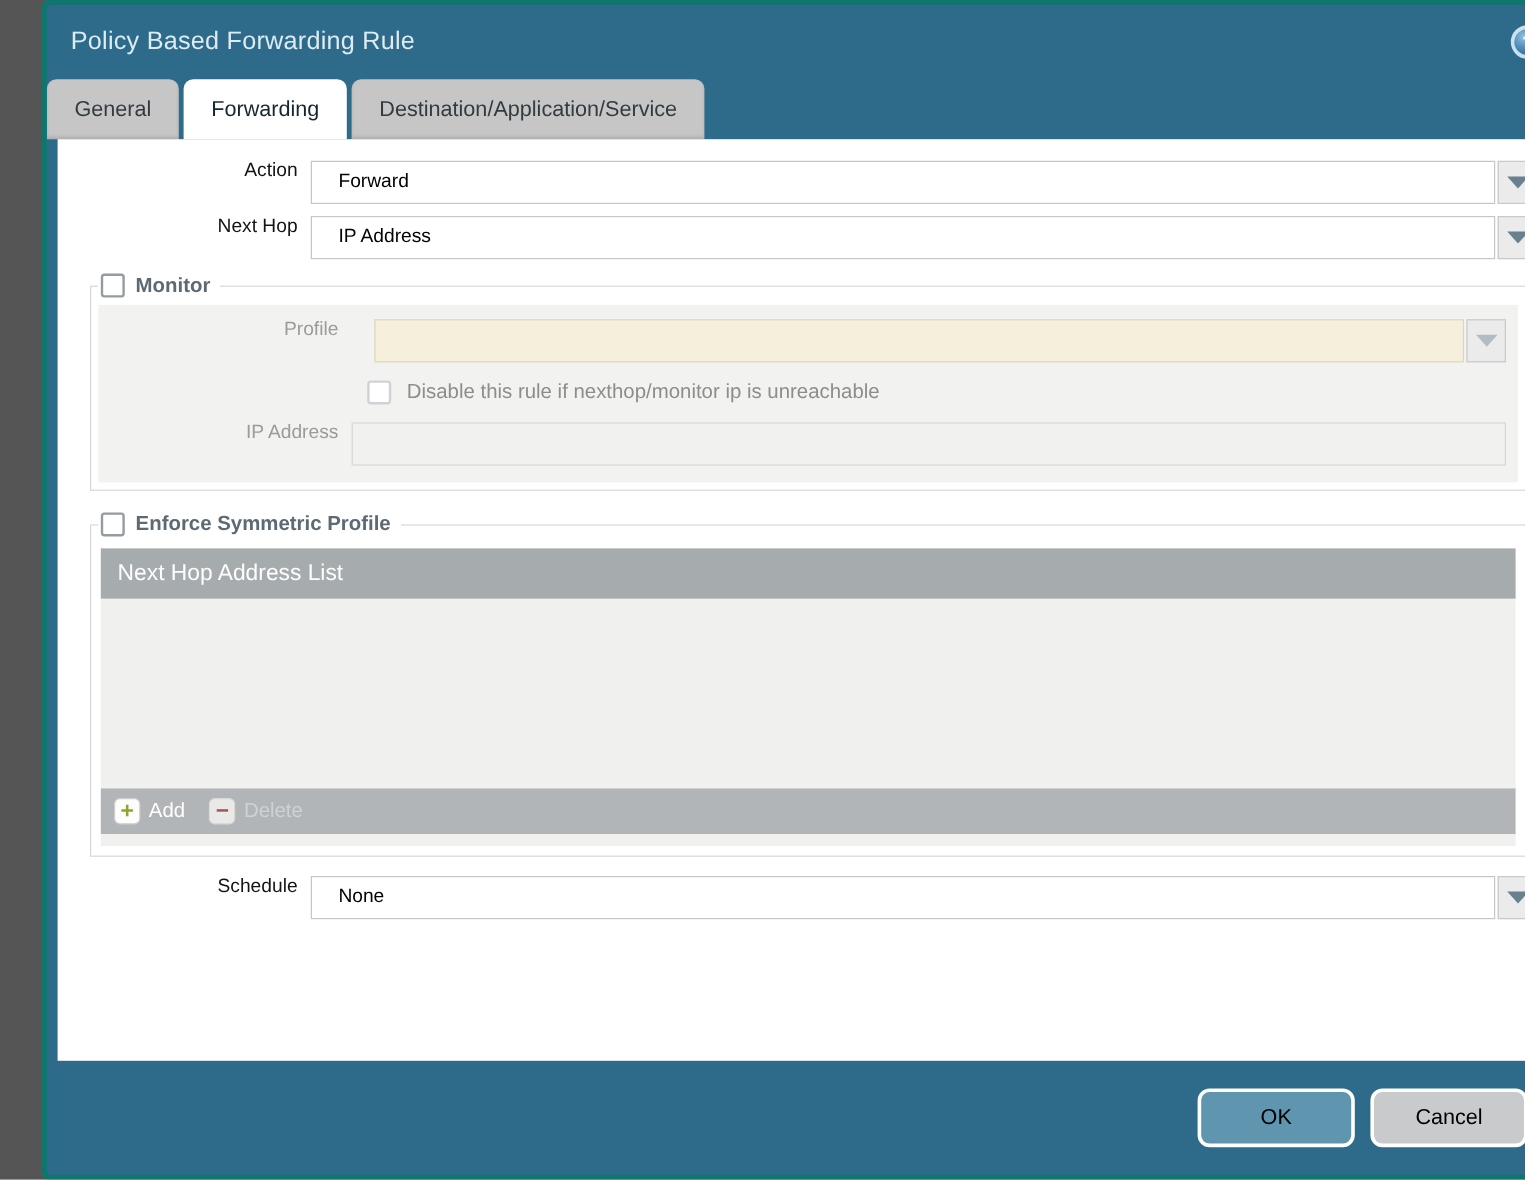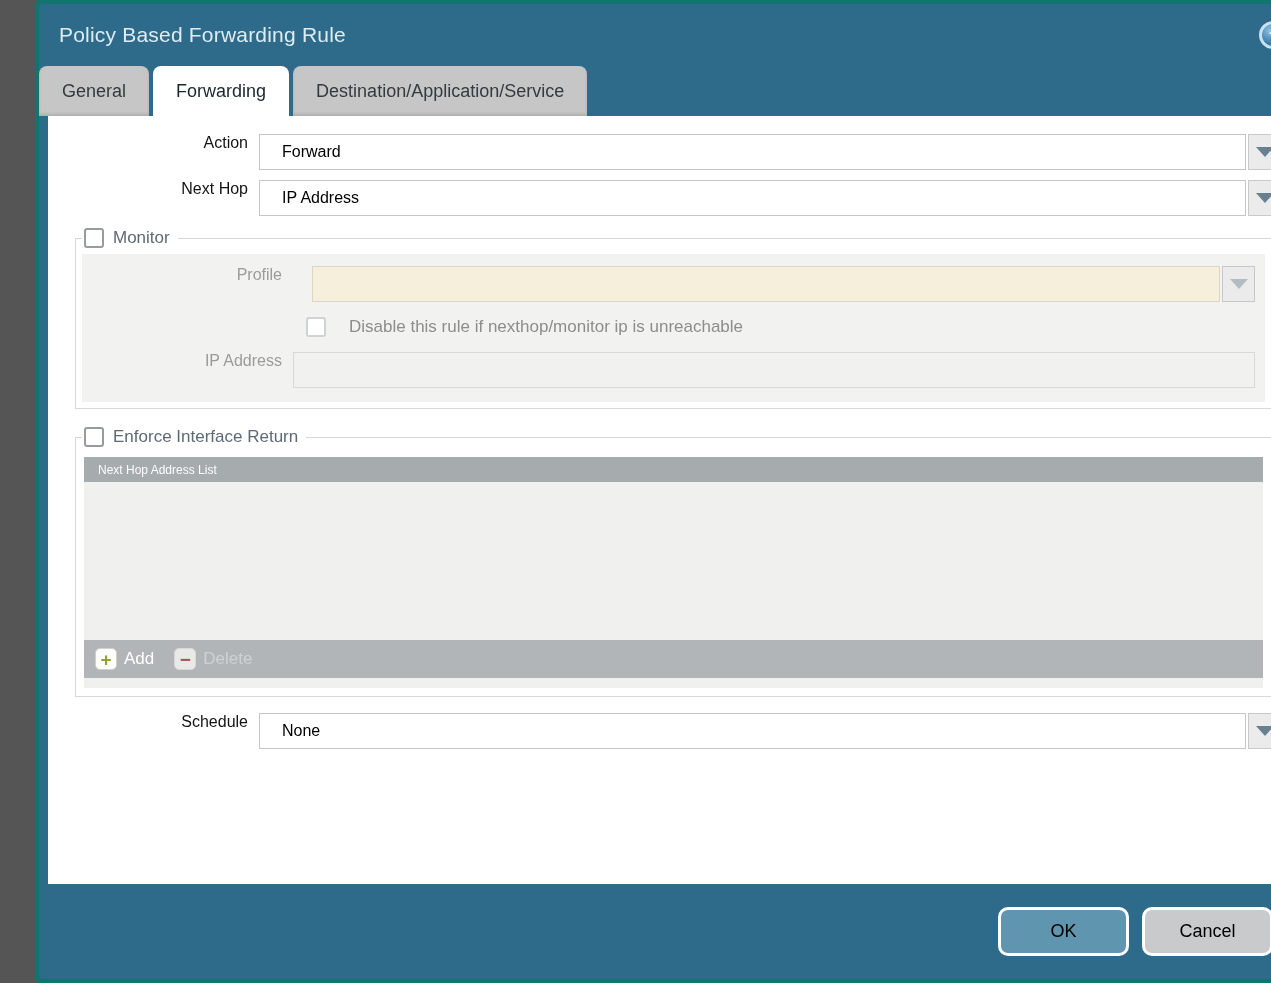--- a/index.html
+++ b/index.html
@@ -40,30 +40,30 @@
     cursor:pointer; flex-shrink:0; }
   .dd-arrow { width:0; height:0; border-left:9px solid transparent;
     border-right:9px solid transparent; border-top:10px solid #69808f; }
   .dd-btn.disabled .dd-arrow { border-top-color:#b3bcc2; }
   
   fieldset { border:1px solid #d7d7d7; margin:12px 9px 0 27px; padding:6px; }
   legend { display:flex; align-items:center; gap:9px; padding:0 8px 0 2px; }
   .checkbox { width:20px; height:20px; background:#fff; border:2px solid #959ca1;
     border-radius:3px; cursor:pointer; flex-shrink:0; }
   .checkbox.disabled { border-color:#cfd3d6; cursor:default; }
-  .legend-text { font-weight:normal; font-size:17px; color:#5d6a74; }
+  .legend-text { font-weight:bold; font-size:17px; color:#5d6a74; }
   .panel { background:#f2f2f1; padding:12px 10px 14px 0; }
   .form-label.disabled { color:#9b9b9b; }
   .field.cream { background:#f5efdc; border-color:#ddd6c2; }
   .field.gray { background:#f1f1f0; border-color:#d8d8d8; }
-  .disable-row { display:flex; align-items:center; gap:23px; margin:15px 0 15px 224px; }
+  .disable-row { display:flex; align-items:center; gap:13px; margin:15px 0 15px 224px; }
   .disable-text { font-size:17px; color:#8d8d8d; }
   
   .sym-table { margin:4px 2px 2px 2px; }
-  .table-header { background:#a6abae; color:#fdfdfd; font-size:12px; height:25px;
+  .table-header { background:#a6abae; color:#fdfdfd; font-size:19px; height:42px;
     display:flex; align-items:center; padding:0 14px; }
   .table-body { background:#f0f0ef; height:158px; }
   .table-footer { background:#b1b5b8; height:38px; display:flex; align-items:center;
     padding:0 11px; gap:20px; }
   .tbl-btn { display:flex; align-items:center; gap:7px; background:none; border:none;
     font-size:17px; cursor:pointer; font-family:"Liberation Sans", sans-serif; }
   .tbl-btn .glyph { width:22px; height:22px; border-radius:5px; display:flex;
     align-items:center; justify-content:center; font-size:19px; font-weight:bold;
     line-height:1; }
   .btn-add { color:#ffffff; }
@@ -145,21 +145,21 @@
             <div class="combo">
               <input class="field gray" disabled="" value="" style="">
             </div>
           </div>
         </div>
       </fieldset>
 
       <fieldset style="margin-top:18px;">
         <legend>
           <div class="checkbox"></div>
-          <span class="legend-text">Enforce Interface Return</span>
+          <span class="legend-text">Enforce Symmetric Profile</span>
         </legend>
         <div class="sym-table">
           <div class="table-header">Next Hop Address List</div>
           <div class="table-body"></div>
           <div class="table-footer">
             <button class="tbl-btn btn-add">
               <span class="glyph">+</span>
               <span>Add</span>
             </button>
             <button class="tbl-btn btn-delete">

